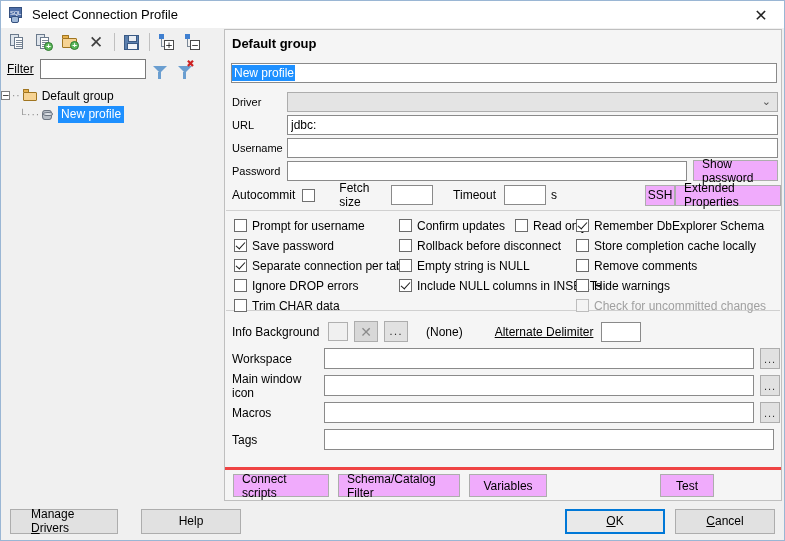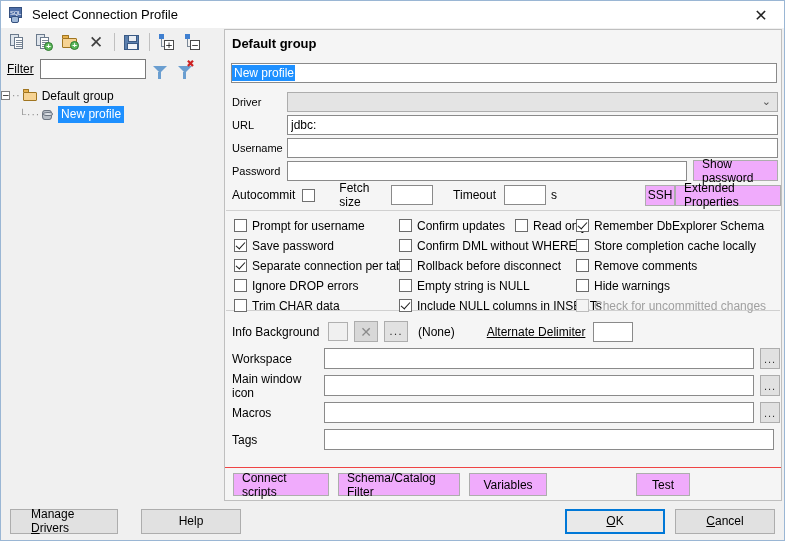--- a/index.html
+++ b/index.html
@@ -298,21 +298,21 @@
   }
   .ellipsis-btn {
     width: 20px; height: 21px; border: 1px solid #adadad; background: #e1e1e1;
     display: flex; align-items: center; justify-content: center;
     font-size: 11px; color: #333; letter-spacing: 1px; margin-left: 6px;
     cursor: default; flex: none;
   }
 
   .bottom-btns {
     position: absolute; left: 0; top: 437px; width: 556px; height: 34px;
-    border-top: 1px solid #ef4444;
+    border-top: 3px solid #ef4444;
     display: flex; align-items: center; padding-left: 8px;
   }
 
   
   .footer {
     position: absolute; left: 0; top: 501px; width: 783px; height: 38px;
     background: #f0f0f0;
     display: flex; align-items: center; padding: 0 9px;
   }
   .fbtn-wide {
@@ -498,24 +498,20 @@
 
       <div class="cbcol" style="left:173px">
         <div class="cbitem">
           <span class="cb"></span>
           <span>Confirm updates</span>
           <span class="cb" style="margin-left:10px"></span>
           <span>Read only</span>
         </div>
         <div class="cbitem">
           <span class="cb"></span>
-          <span>Confirm DML without WHERE</span>
-        </div>
-        <div class="cbitem">
-          <span class="cb"></span>
           <span>Rollback before disconnect</span>
         </div>
         <div class="cbitem">
           <span class="cb"></span>
           <span>Empty string is NULL</span>
         </div>
         <div class="cbitem">
           <span class="cb checked"></span>
           <span>Include NULL columns in INSERTs</span>
         </div>
@@ -545,21 +541,21 @@
       </div>
     </div>
 
     <div style="position:absolute;left:0;top:288px;width:556px">
 
       <div class="pathrow">
         <span class="pathlabel">Info Background</span>
         <span class="swatch"></span>
         <span class="sbtn">✕</span>
         <span class="sbtn dots3">...</span>
-        <span style="margin-left:10px">(None)</span>
+        <span style="margin-left:18px">(None)</span>
         <span style="margin-left:32px;text-decoration:underline">Alternate Delimiter</span>
         <input class="finput" style="width: 40px; margin-left: 8px;" type="text" value="">
       </div>
 
       <div class="pathrow">
         <span class="pathlabel">Workspace</span>
         <input class="pathinput" style="width: 430px;" type="text" value="">
         <span class="ellipsis-btn">...</span>
       </div>
 
@@ -578,21 +574,21 @@
       <div class="pathrow">
         <span class="pathlabel">Tags</span>
         <input class="pathinput" style="width: 450px;" type="text" value="">
       </div>
     </div>
 
     <div class="bottom-btns">
       <div class="btn" style="width:96px;height:23px">Connect scripts</div>
       <div class="btn" style="width:122px;height:23px;margin-left:9px">Schema/Catalog Filter</div>
       <div class="btn" style="width:78px;height:23px;margin-left:9px">Variables</div>
-      <div class="btn" style="width:54px;height:23px;margin-left:89px">Test</div>
+      <div class="btn" style="width:54px;height:23px;margin-left:113px">Test</div>
     </div>
   </div>
 
   <div class="footer">
     <div class="fbtn-wide" style="width:108px">
       <span>Manage <u class="am">D</u>rivers</span>
     </div>
     <div class="fbtn-wide" style="width:96px;margin-left:23px">
       <span>Help</span>
     </div>

